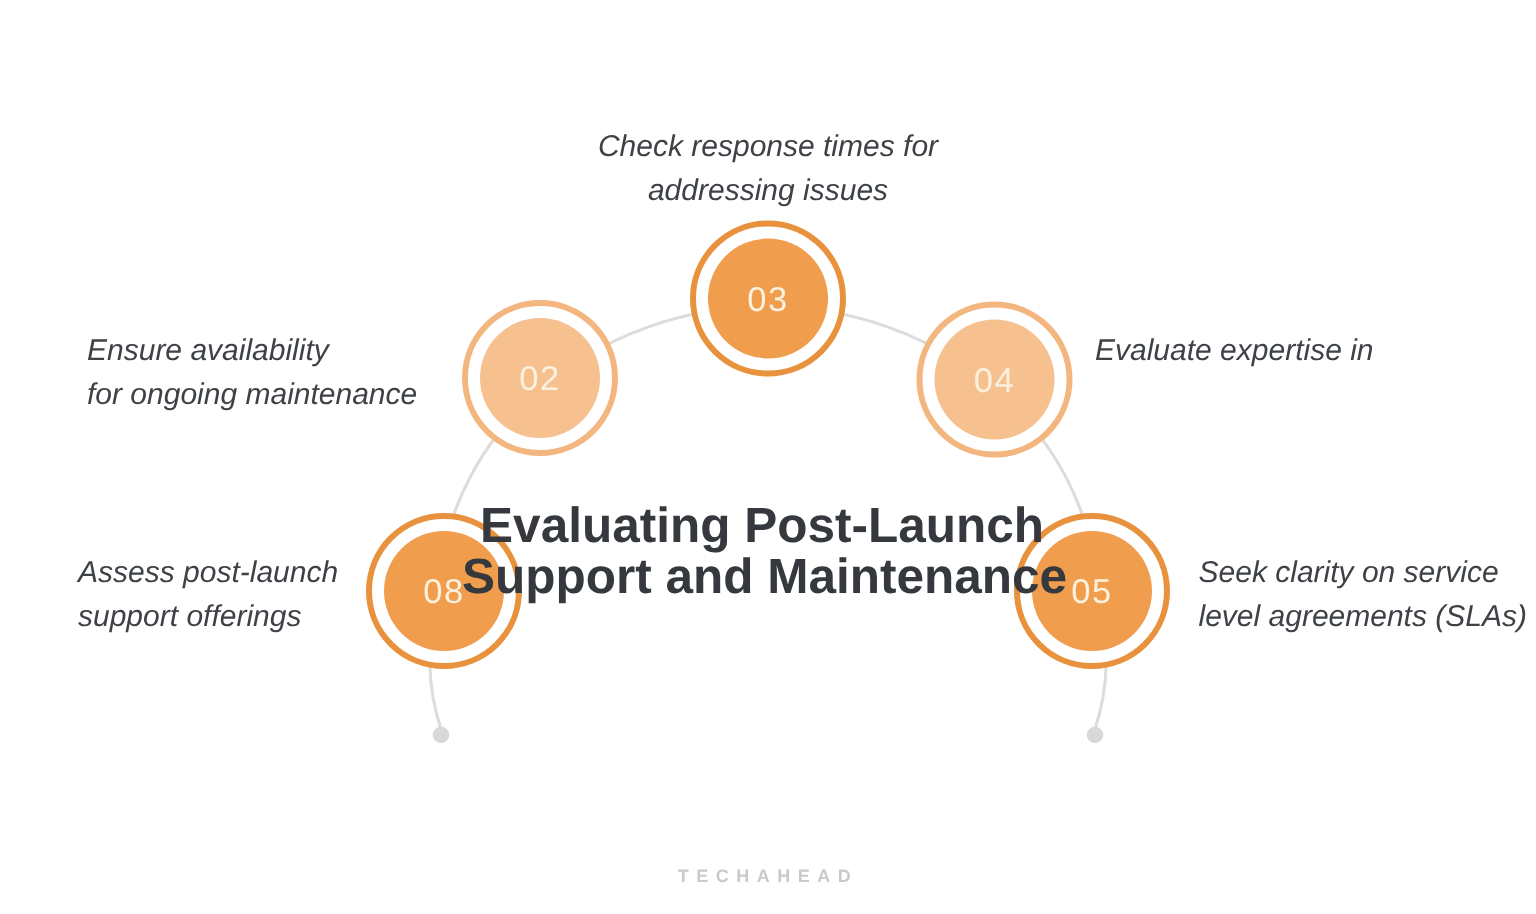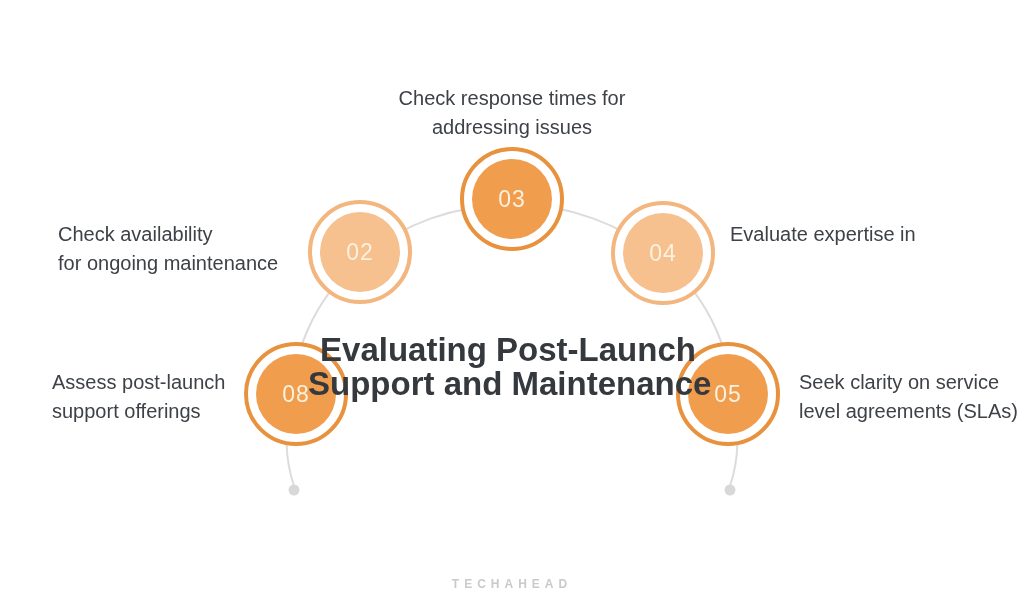--- a/index.html
+++ b/index.html
@@ -59,20 +59,21 @@
   .pos3 { left: 460px; top: 147px; }
   .pos4 { left: 611px; top: 201px; }
   .pos5 { left: 676px; top: 342px; }
 
   .label {
     position: absolute;
     color: var(--label-text, #3e4247);
     font-size: 20px;
     line-height: 29px;
     white-space: nowrap;
+    font-style: italic;
   }
   .label1 { left: 52px;  top: 368px; text-align: left; }
   .label2 { left: 58px;  top: 220px; text-align: left; }
   .label3 { left: 332px; top: 84px;  width: 360px; text-align: center; }
   .label4 { left: 730px; top: 220px; text-align: left; }
   .label5 { left: 799px; top: 368px; text-align: left; }
 
   .title {
     position: absolute;
     left: 308px;
@@ -132,21 +133,21 @@
     <div class="inner">
       <span class="num">05</span>
     </div>
   </div>
 
   <div class="label label1">
     <div>Assess post-launch</div>
     <div>support offerings</div>
   </div>
   <div class="label label2">
-    <div>Check availability</div>
+    <div>Ensure availability</div>
     <div>for ongoing maintenance</div>
   </div>
   <div class="label label3">
     <div>Check response times for</div>
     <div>addressing issues</div>
   </div>
   <div class="label label4">
     <div>Evaluate expertise in</div>
   </div>
   <div class="label label5">

